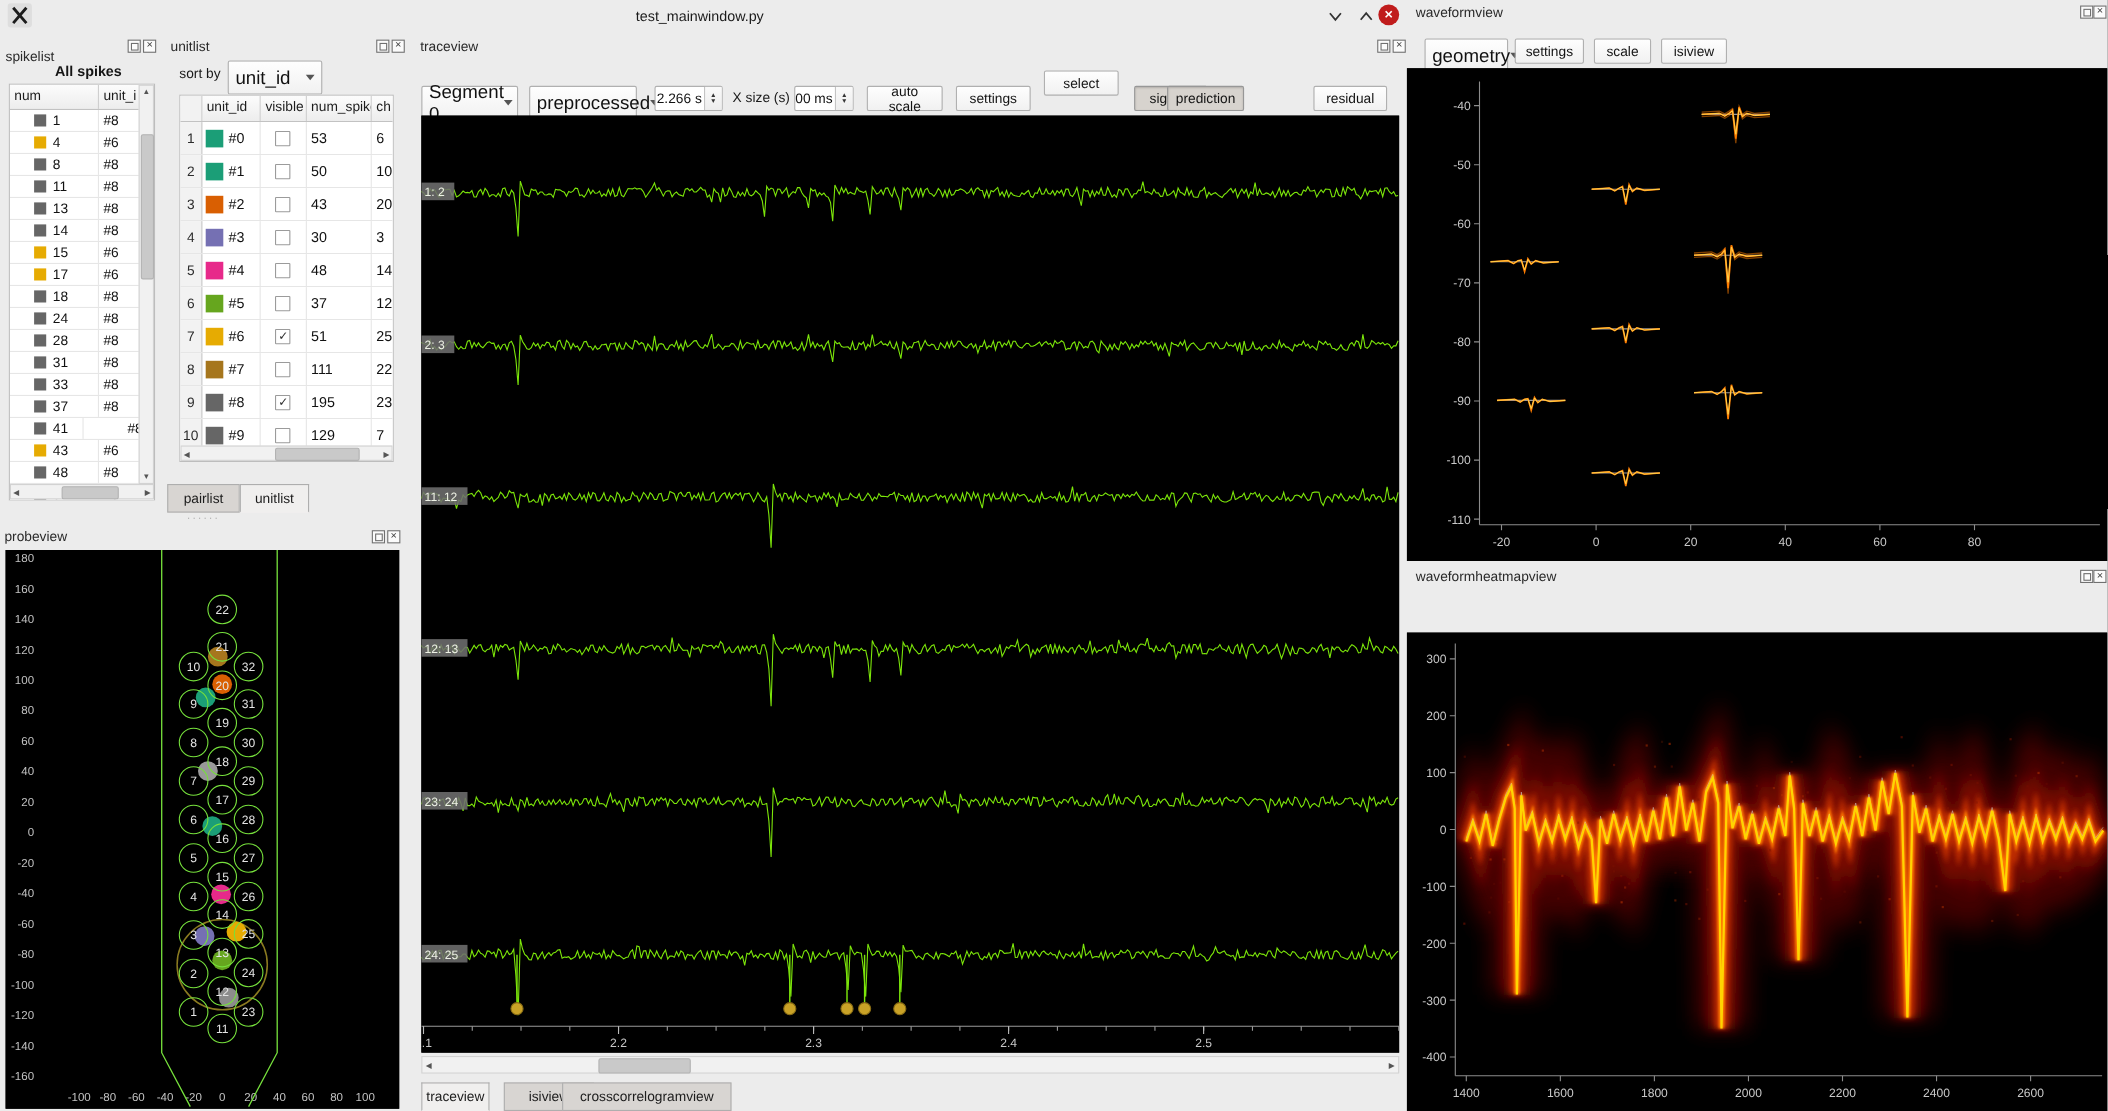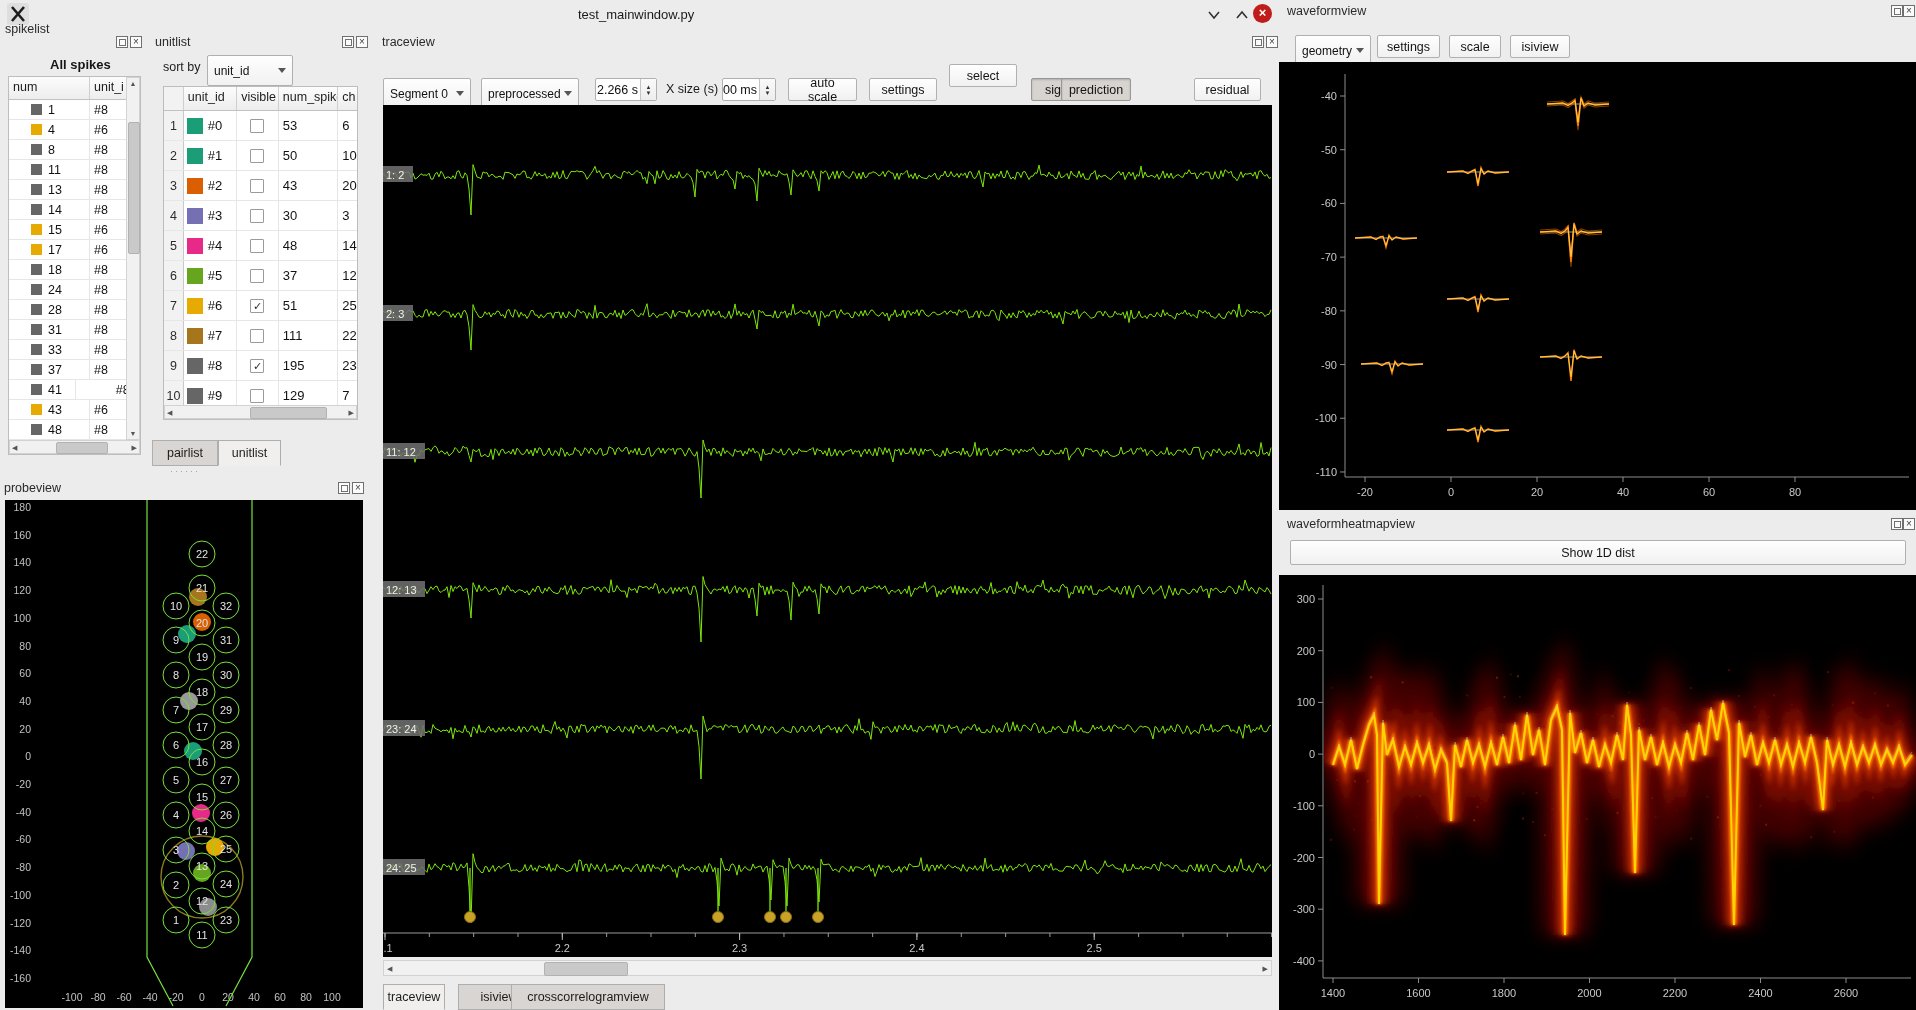--- a/index.html
+++ b/index.html
@@ -12,21 +12,21 @@
          font-size:10px;line-height:9px;text-align:center;}
   .dicon .fl{position:absolute;left:2px;top:2px;width:5px;height:5px;border:1px solid #707070;}
   .wtitle{font-size:13px;color:#1a1a1a;white-space:nowrap;}
   .winbtn svg{display:block;}
   .closebtn{width:19px;height:19px;border-radius:50%;background:#c01c1c;color:#fff;text-align:center;
             font-size:13px;line-height:18px;font-weight:bold;}
   .btn{position:absolute;display:flex;align-items:center;justify-content:center;box-sizing:border-box;height:23px;
        background:linear-gradient(#fefefe,#f1f1f1);border:1px solid #b0b0b0;border-radius:2px;font-size:12.5px;color:#141414;}
   .btn.pressed{background:#d7d3ce;border-color:#979797;box-shadow:inset 0 1px 2px rgba(0,0,0,.18);}
   .combo{position:absolute;display:flex;align-items:center;box-sizing:border-box;height:31px;
-         background:linear-gradient(#fefefe,#f1f1f1);border:1px solid #b0b0b0;border-radius:2px;font-size:12px;padding:0 6px;}
+         background:linear-gradient(#fefefe,#f1f1f1);border:1px solid #b0b0b0;border-radius:2px;font-size:17px;padding:0 6px;}
   .combo .arr{margin-left:auto;width:0;height:0;border:4px solid transparent;border-top:5px solid #555;position:relative;top:2px;}
   .spin{position:absolute;display:flex;box-sizing:border-box;height:23px;background:#fff;border:1px solid #b0b0b0;border-radius:2px;}
   .spin .val{flex:1;overflow:hidden;display:flex;align-items:center;justify-content:flex-end;font-size:12.5px;white-space:nowrap;padding-right:2px;}
   .spin .arrows{width:15px;border-left:1px solid #c4c4c4;display:flex;flex-direction:column;align-items:center;justify-content:center;
                 font-size:6px;color:#333;line-height:6px;background:linear-gradient(#fafafa,#ededed);}
   .lab{position:absolute;font-size:12.5px;color:#1a1a1a;white-space:nowrap;}
   .tbl{position:absolute;background:#fff;border:1px solid #bdbdbd;box-sizing:border-box;overflow:hidden;}
   .thdr{display:flex;background:linear-gradient(#fcfcfc,#ededed);border-bottom:1px solid #c2c2c2;}
   .thc{box-sizing:border-box;border-right:1px solid #cfcfcf;padding:3px 4px;font-size:12.5px;color:#1c1c1c;overflow:hidden;white-space:nowrap;}
   .trow{display:flex;border-bottom:1px solid #e6e6e6;background:#fff;}
@@ -64,21 +64,21 @@
     <div class="abs winbtn" style="left:1234px;top:9px;">
       <svg width="16" height="12">
           <polyline points="3,9 8,3 13,9" stroke="#333" stroke-width="1.6" fill="none"></polyline>
         </svg>
     </div>
     <div class="abs closebtn" style="left:1253px;top:4px;">
       <span>×</span>
     </div>
   </div>
 
-  <div class="abs dock-title" style="left:5px;top:22px;">spikelist</div>
+  <div class="abs dock-title" style="left:5px;top:44px;">spikelist</div>
   <span class="dicon" style="left:116px;top:36px;">
       <i class="fl"></i>
     </span>
   <span class="dicon" style="left:130px;top:36px;">×</span>
   <div class="abs bold-label" style="left:8px;top:57px;margin-left:42px;">All spikes</div>
 
   <div class="tbl" style="left:8px;top:76px;width:133px;height:379px;">
     <div class="thdr" style="height:22px;">
       <div class="thc" style="width:81px;">num</div>
       <div class="thc" style="width:36px;border-right:none;">unit_i</div>
@@ -681,21 +681,20 @@
         <path d="M168,368 L184,367 L189,369.5 L193,367 L196,365.84 L199,380 L202,364.4 L205,370 L209,367 L216,369 L230,368" stroke="#ff7d00" stroke-width="1.5" fill="none"></path>
         <path d="M168,368 L184,367 L189,369.5 L193,367 L196,366.2288 L199,377.84 L202,365.048 L205,370 L209,367 L216,369 L230,368" stroke="#ffd34d" stroke-width="0.9" fill="none"></path>
       </g>
     </svg>
 
   <div class="abs dock-title" style="left:1287px;top:517px;">waveformheatmapview</div>
   <span class="dicon" style="left:1891px;top:518px;">
       <i class="fl"></i>
     </span>
   <span class="dicon" style="left:1903px;top:518px;">×</span>
-  <button class="btn" style="left:1290px;top:540px;width:616px;height:25px;">Show 1D dist</button>
 
   <svg id="heatSvg" class="blackpanel" style="left:1279px;top:575px;" width="637" height="435">
       <rect x="0" y="0" width="637" height="435" fill="#000"></rect>
       <defs>
         <filter id="b10" x="-50%" y="-50%" width="200%" height="200%">
           <feGaussianBlur stdDeviation="10"></feGaussianBlur>
         </filter>
         <filter id="b5" x="-50%" y="-50%" width="200%" height="200%">
           <feGaussianBlur stdDeviation="5"></feGaussianBlur>
         </filter>

